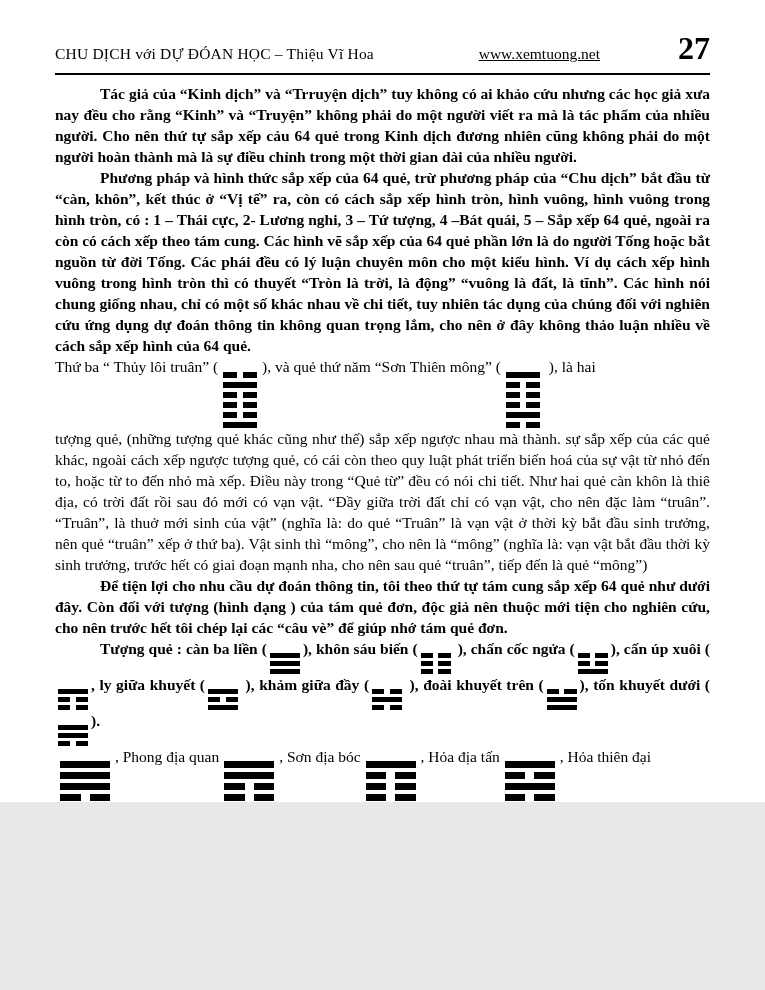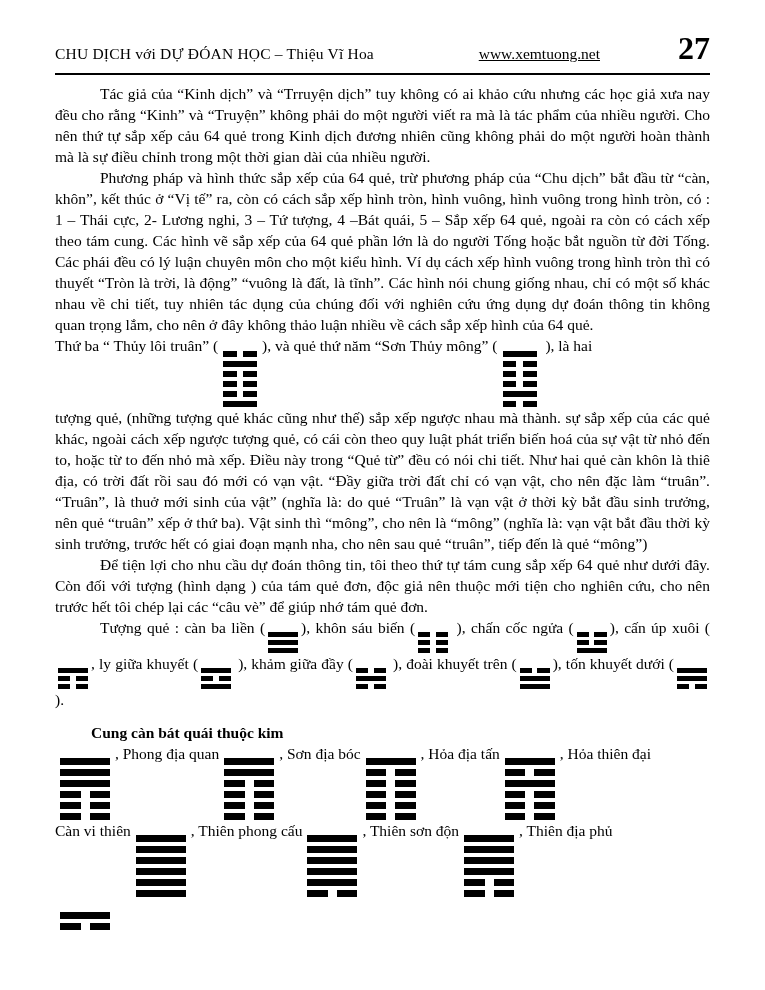--- a/index.html
+++ b/index.html
@@ -1,31 +1,31 @@
 <!DOCTYPE html>
 <html><head>
 <meta charset="utf-8">
 <style>
   html,body{margin:0;padding:0;background:#e8e8e8;}
   .page{
-    width:765px;height:990px;box-sizing:border-box;
+    width:765px;height:802px;box-sizing:border-box;
     margin:0 auto;background:#ffffff;color:#000;
     padding:38px 55px 0 55px;overflow:hidden;
     font-family:"Liberation Serif","DejaVu Serif",serif;
     font-size:15.5px;line-height:21px;
   }
   
   .hdr{display:flex;align-items:baseline;}
   .hdr .title{flex:1;font-size:15.5px;letter-spacing:.2px;}
   .hdr .site{text-decoration:underline;color:#000;margin-right:78px;font-size:15.5px;}
   .hdr .pagenum{font-size:32px;font-weight:bold;}
   .rule{border-top:2px solid #000;margin-top:9px;margin-bottom:8px;}
   
   p.para{margin:0;text-align:justify;}
-  p.indent{text-indent:45px;}
+  p.indent{text-indent:45px;font-weight:bold;}
   h3.cung{margin:12px 0 0 0;font-size:15.5px;text-indent:36px;font-weight:bold;}
   .hexpara{text-align:left;}
   .line1{margin-left:33px;}
   .line3{margin-left:40px;}
   
   .hex{display:inline-flex;flex-direction:column;gap:4px;width:50px;
        vertical-align:-6px;margin:0 5px;}
   .hex .hexrow{display:block;height:7px;background:#000;}
   .hex .hexrow.yin{background:transparent;display:flex;justify-content:space-between;}
   .hex .hexrow.yin i{width:41%;background:#000;}
@@ -63,21 +63,21 @@
         </span>
         <span class="hexrow yin">
           <i></i>
           <i></i>
         </span>
         <span class="hexrow yin">
           <i></i>
           <i></i>
         </span>
         <span class="hexrow yang"></span>
-      </span><span>), và quẻ thứ năm “Sơn Thủy mông” (</span><span class="hex mid">
+      </span><span>), và quẻ thứ năm “Sơn Thiên mông” (</span><span class="hex mid">
         <span class="hexrow yang"></span>
         <span class="hexrow yin">
           <i></i>
           <i></i>
         </span>
         <span class="hexrow yin">
           <i></i>
           <i></i>
         </span>
         <span class="hexrow yin">
@@ -158,21 +158,20 @@
         <span class="hexrow yang"></span>
       </span><span>), tốn khuyết dưới (</span><span class="hex tri">
         <span class="hexrow yang"></span>
         <span class="hexrow yang"></span>
         <span class="hexrow yin">
           <i></i>
           <i></i>
         </span>
       </span><span>).</span></p>
 
-  <h3 class="cung">Cung càn bát quái thuộc kim</h3>
 
   <p class="para hexpara"><span class="hex">
         <span class="hexrow yang"></span>
         <span class="hexrow yang"></span>
         <span class="hexrow yang"></span>
         <span class="hexrow yin">
           <i></i>
           <i></i>
         </span>
         <span class="hexrow yin">

